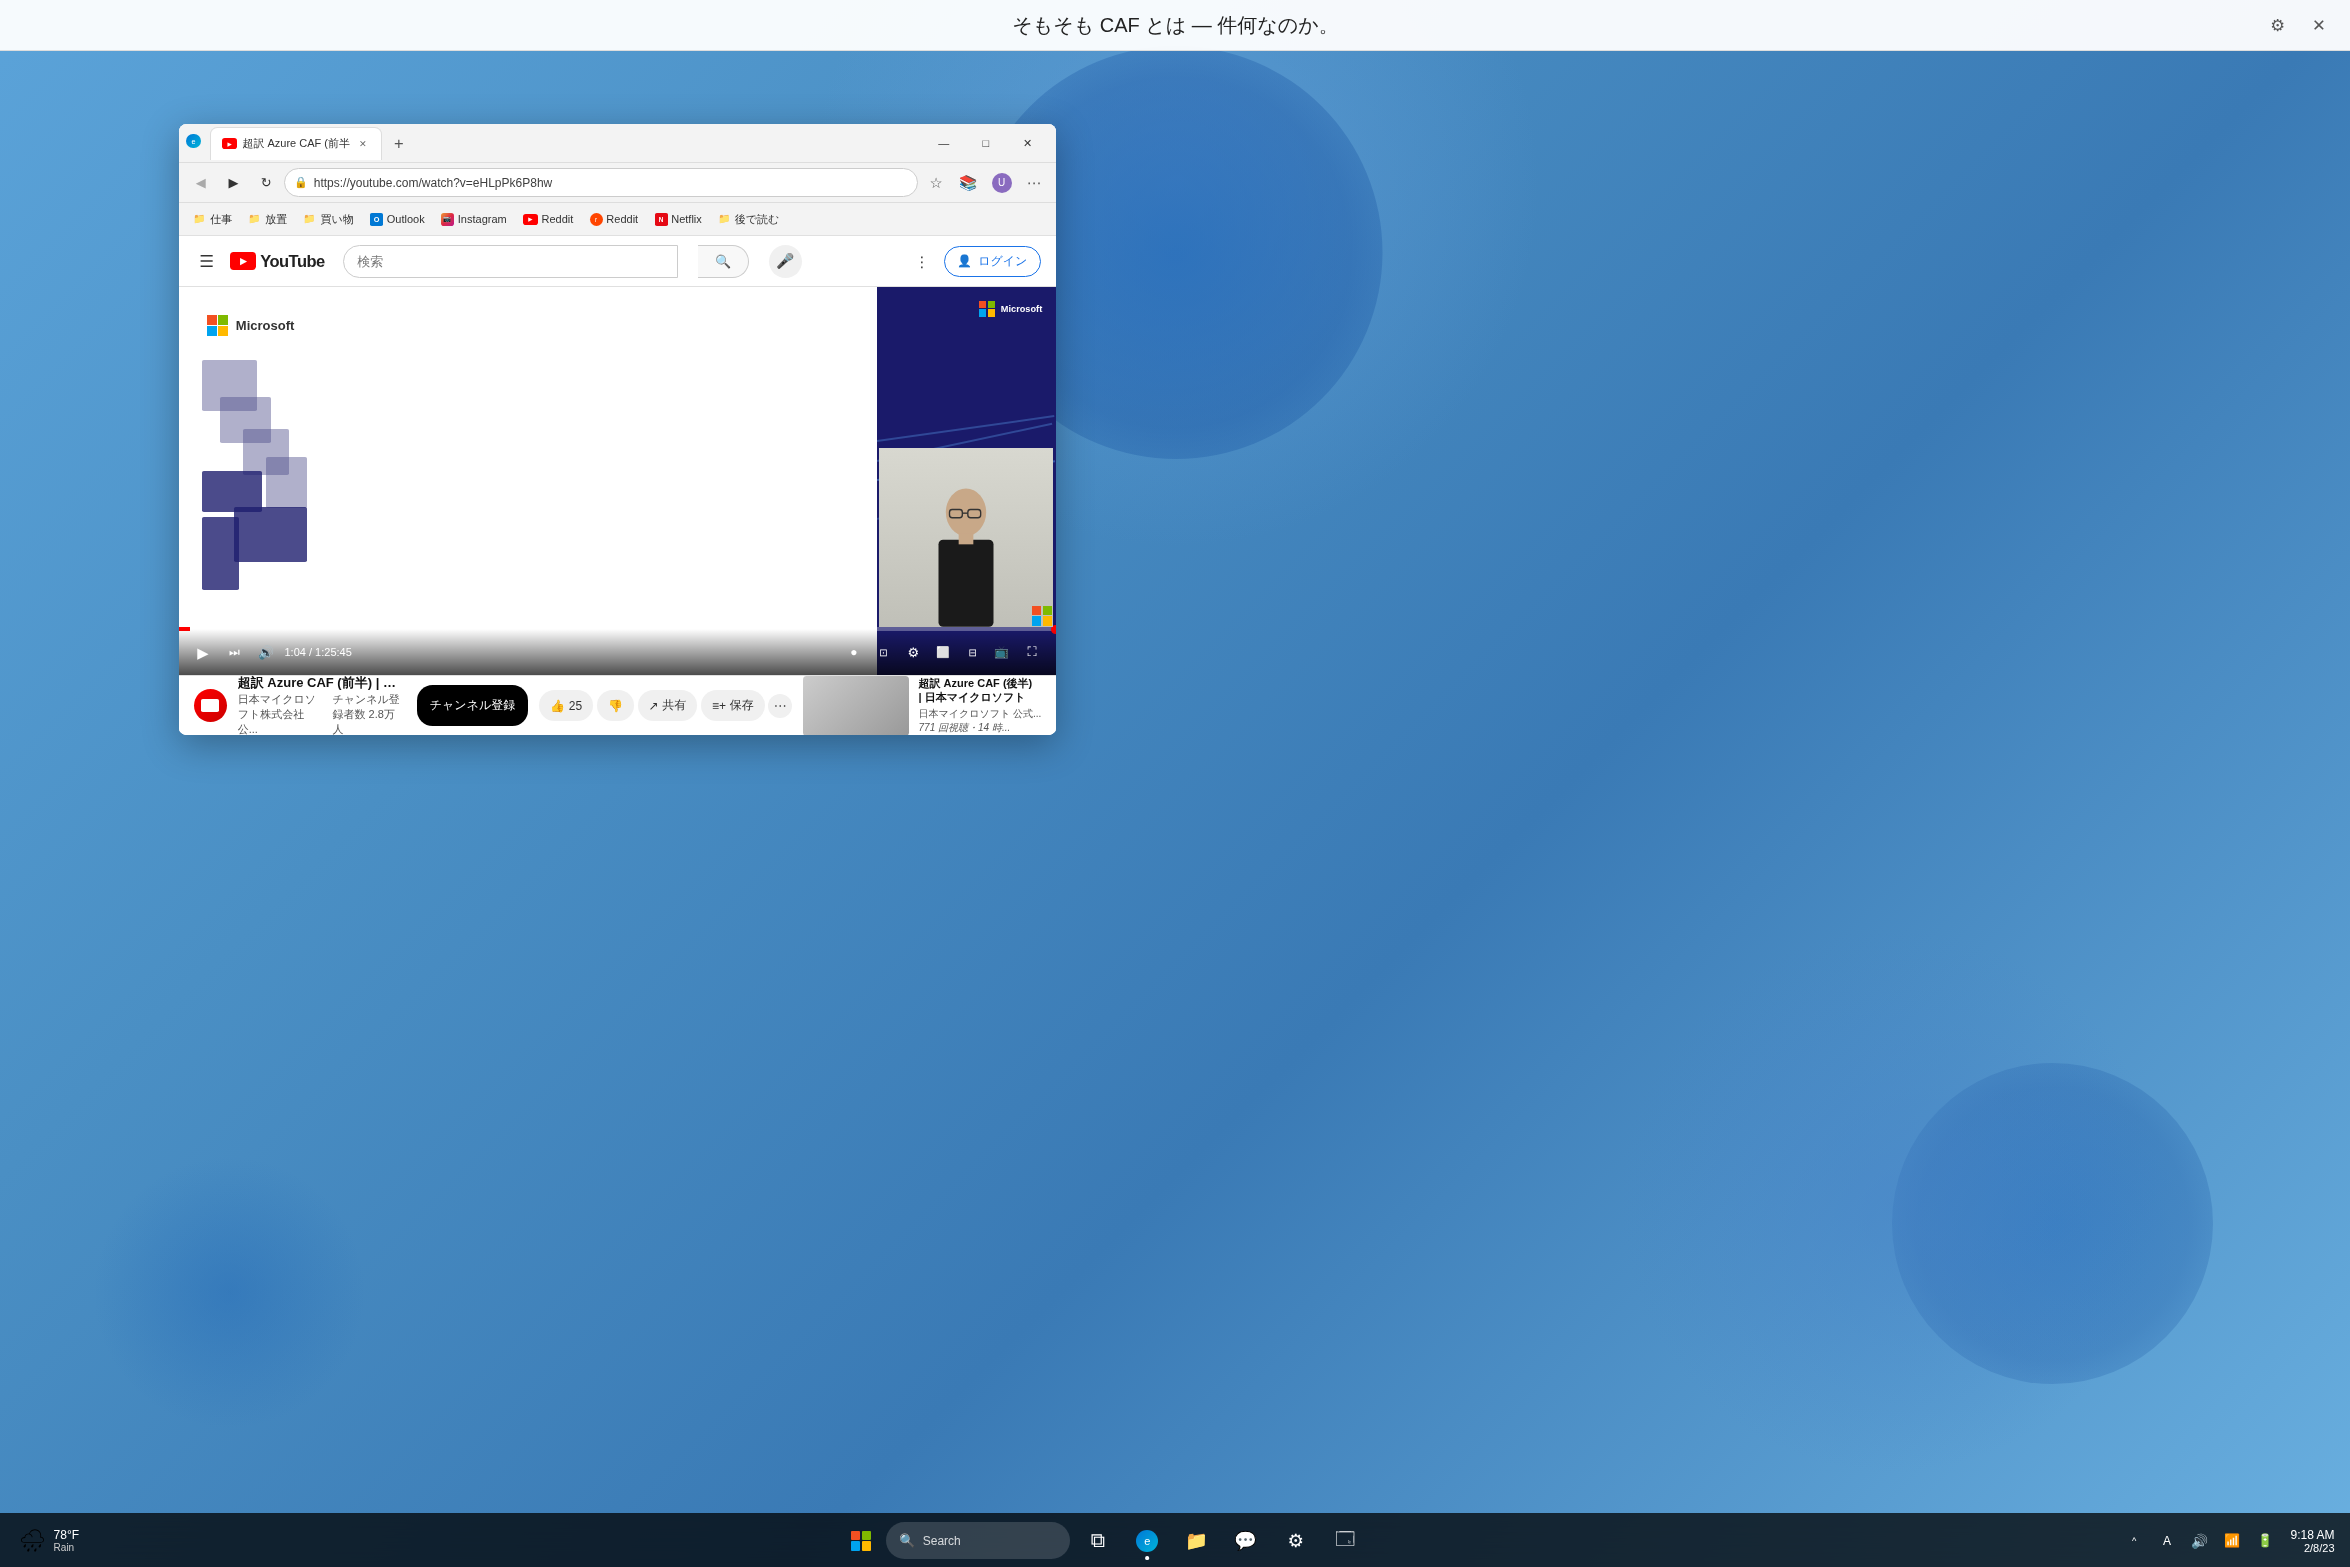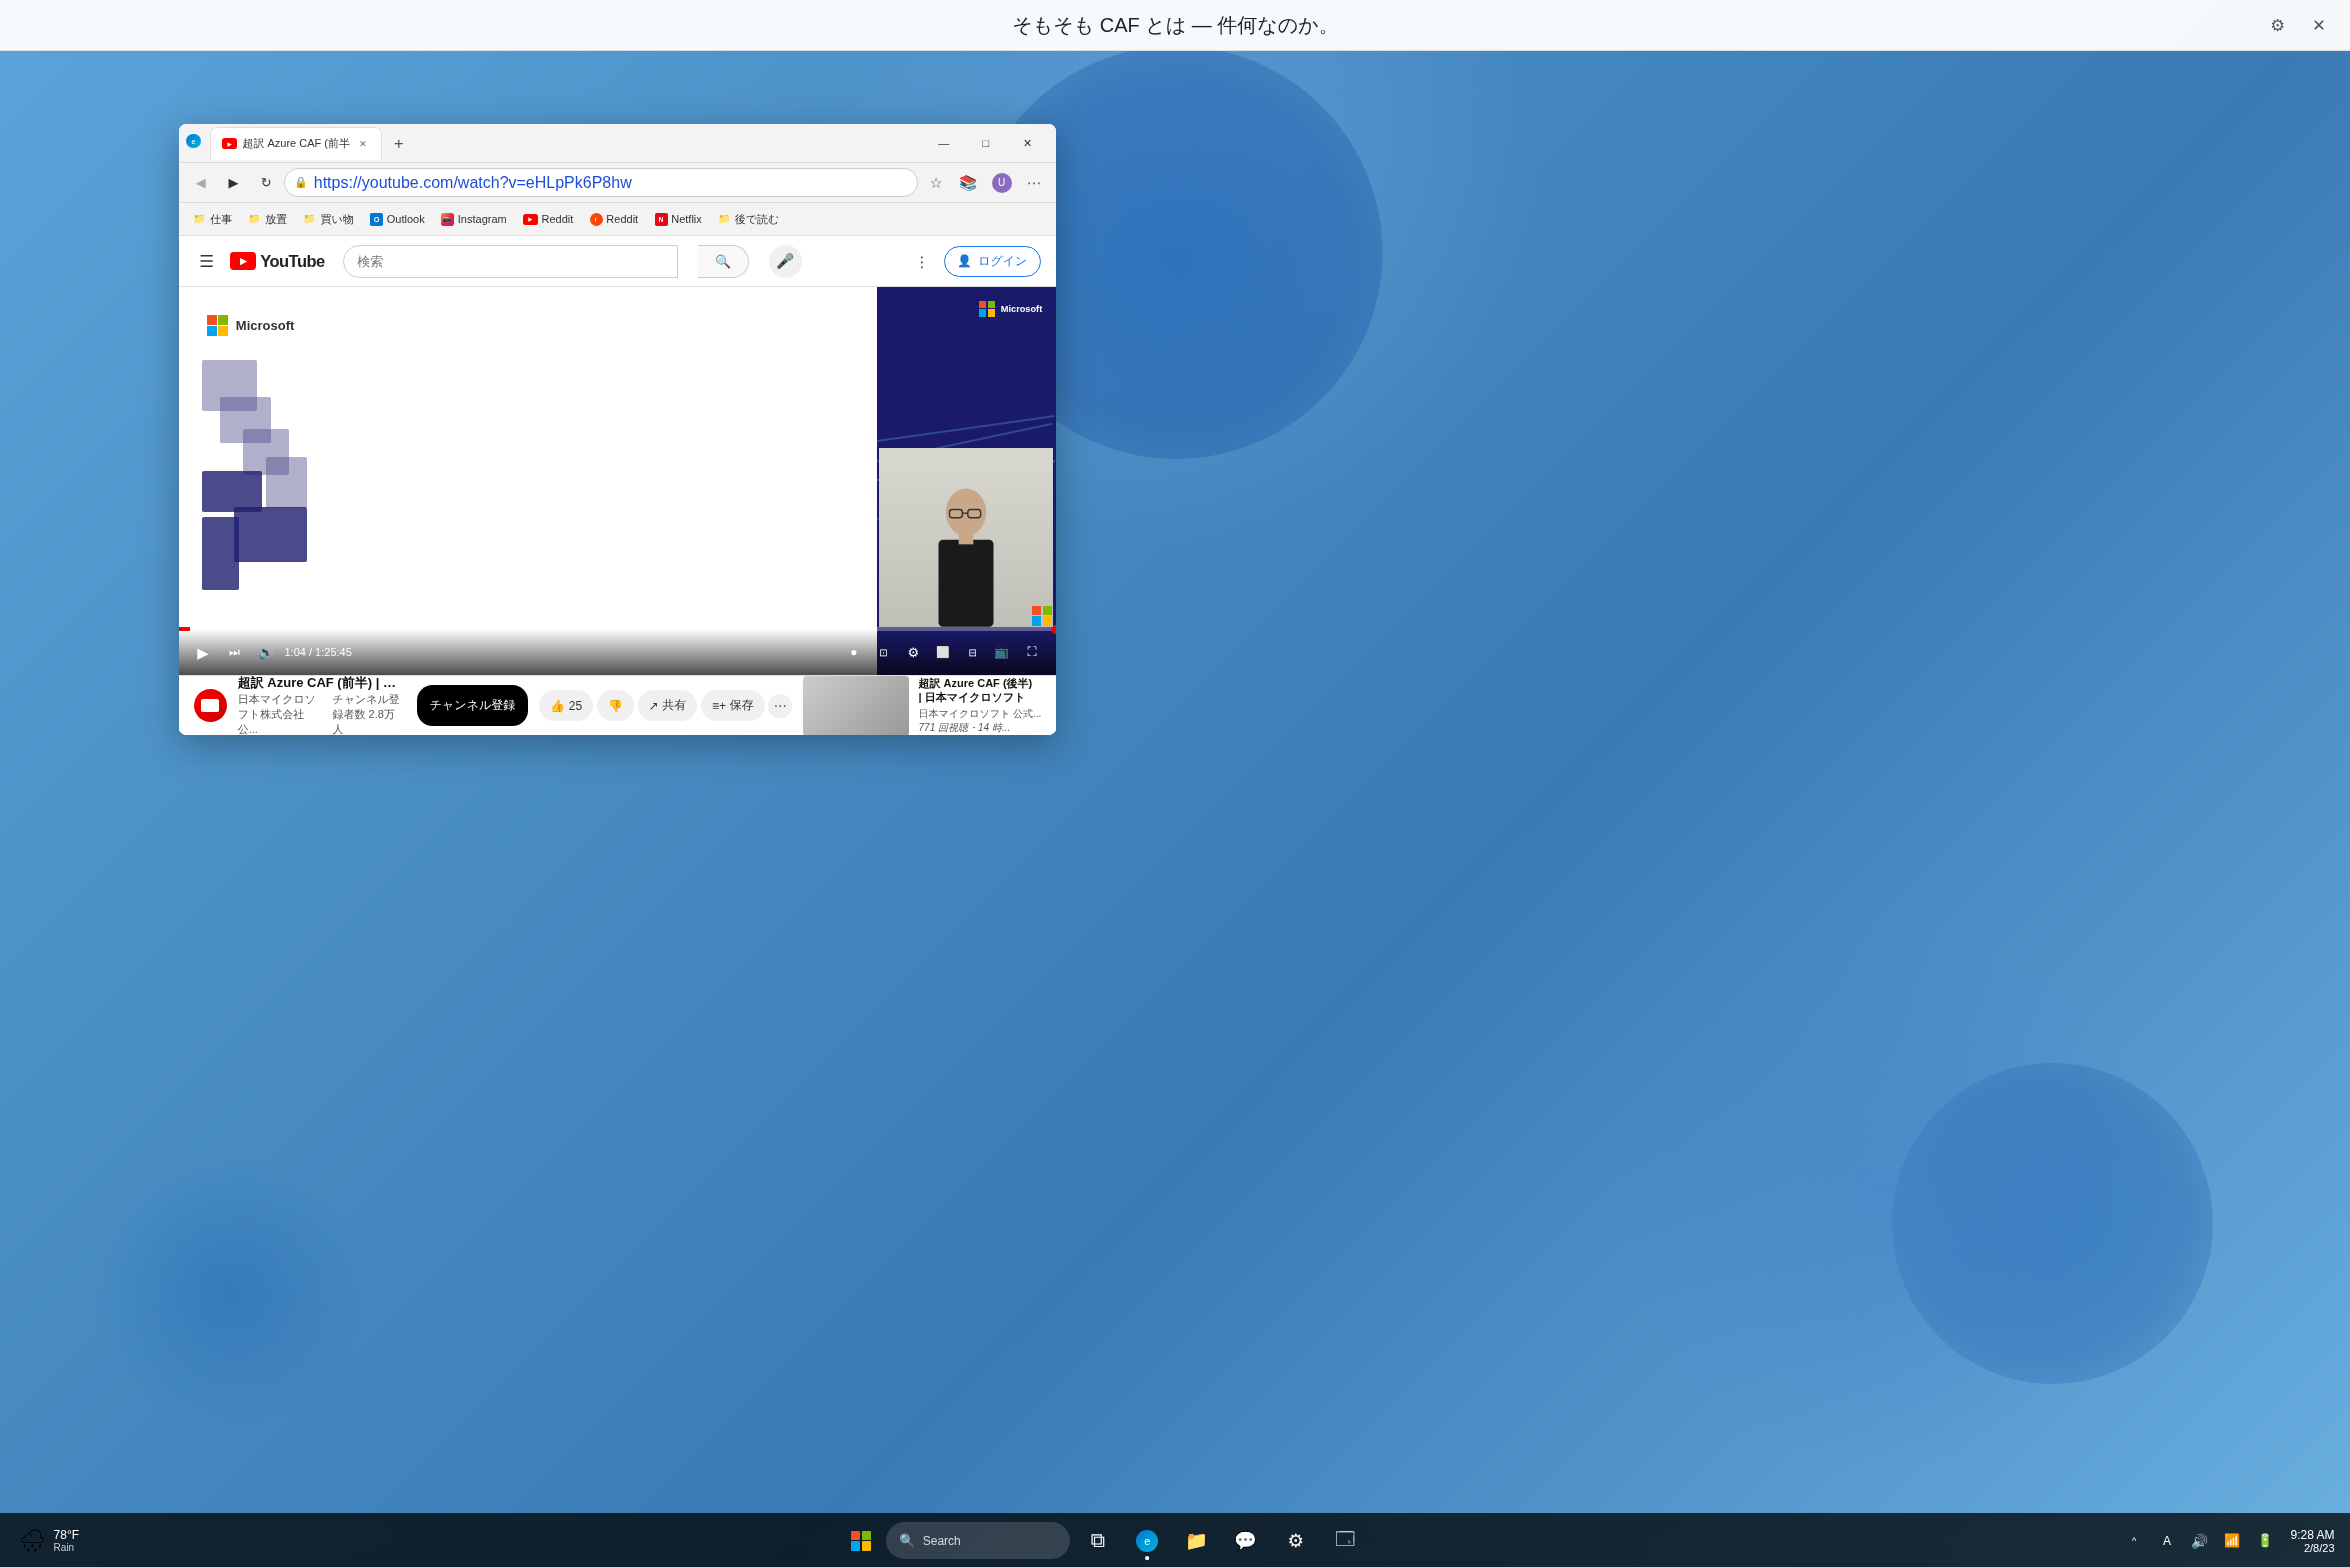--- a/index.html
+++ b/index.html
@@ -258,22 +258,22 @@
       gap: 5.5px;
       font-size: 12px;
       color: #333;
       cursor: text;
     }
 
     .address-bar input {
       border: none;
       outline: none;
       flex: 1;
-      font-size: 16px;
-      color: #1d4ed8;
+      font-size: 12px;
+      color: #404040;
       background: transparent;
     }
 
     .toolbar-icon-btn {
       width: 29px;
       height: 29px;
       border: none;
       background: none;
       cursor: pointer;
       border-radius: 50%;
@@ -1381,19 +1381,19 @@
 
     <div class="tray-icon">
       <span style="font-size:13px;">📶</span>
     </div>
 
     <div class="tray-icon">
       <span style="font-size:13px;">🔋</span>
     </div>
 
     <div class="clock-area">
-      <span class="clock-time">9:28 AM</span>
+      <span class="clock-time">9:18 AM</span>
       <span class="clock-date">2/8/23</span>
     </div>
 
   </div>
 </div>
 
 
 </body></html>

